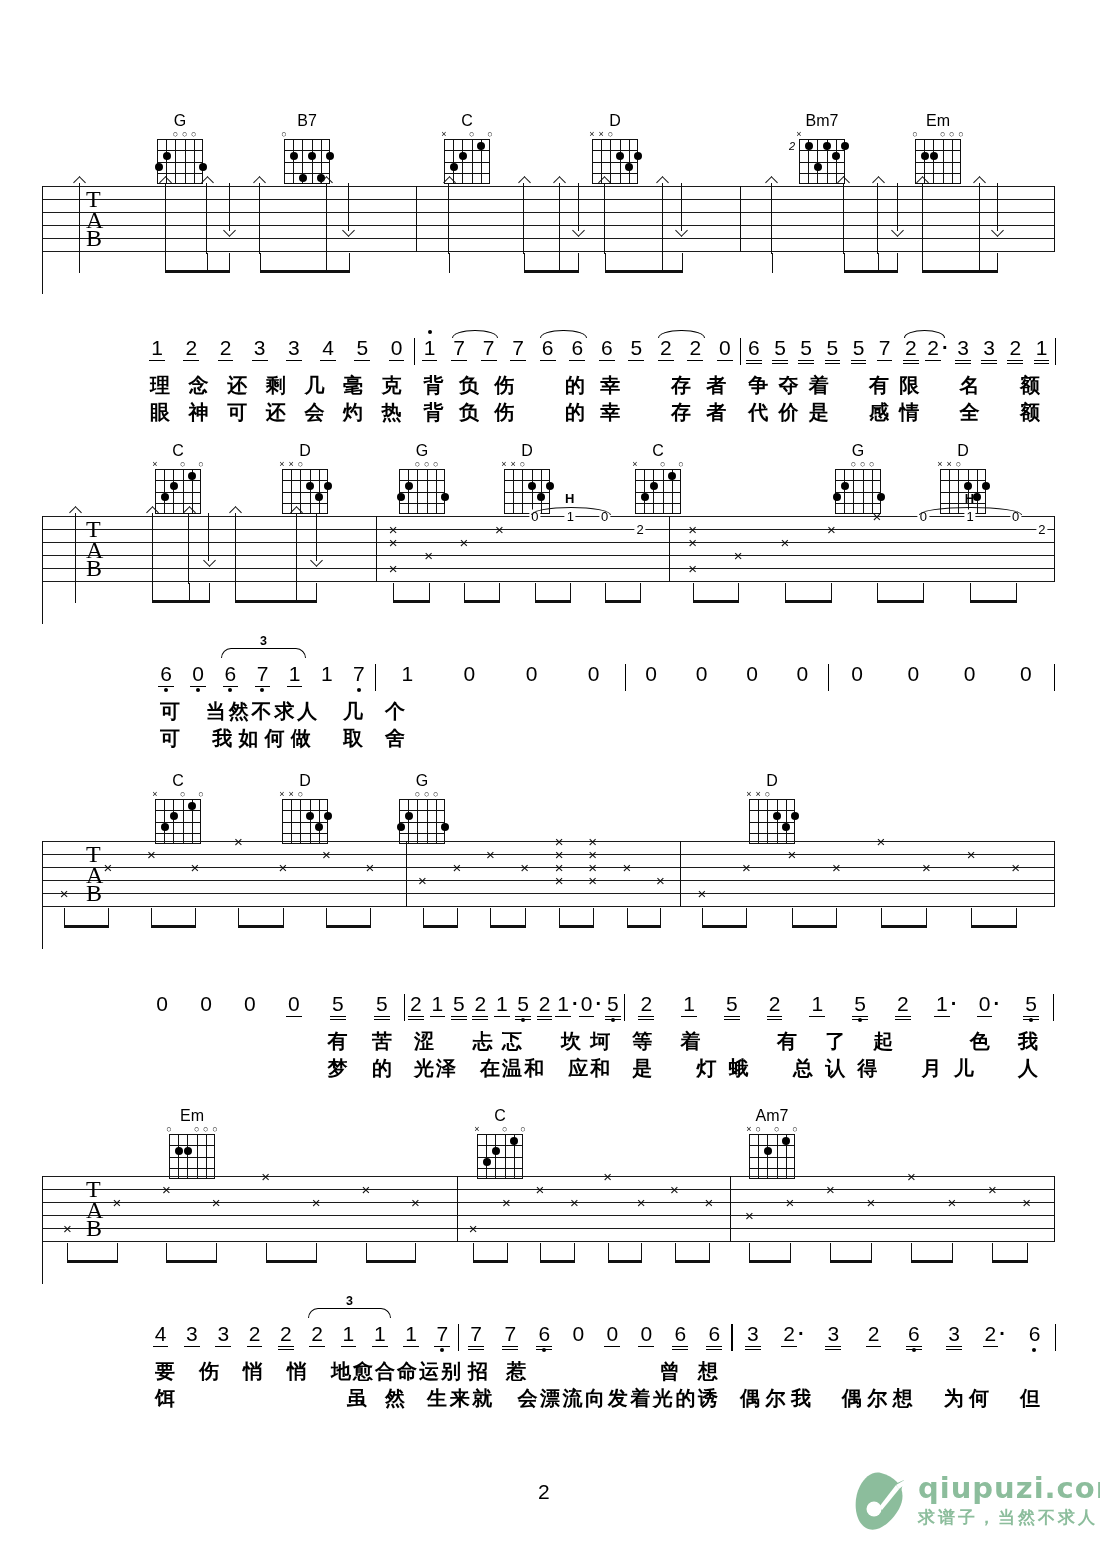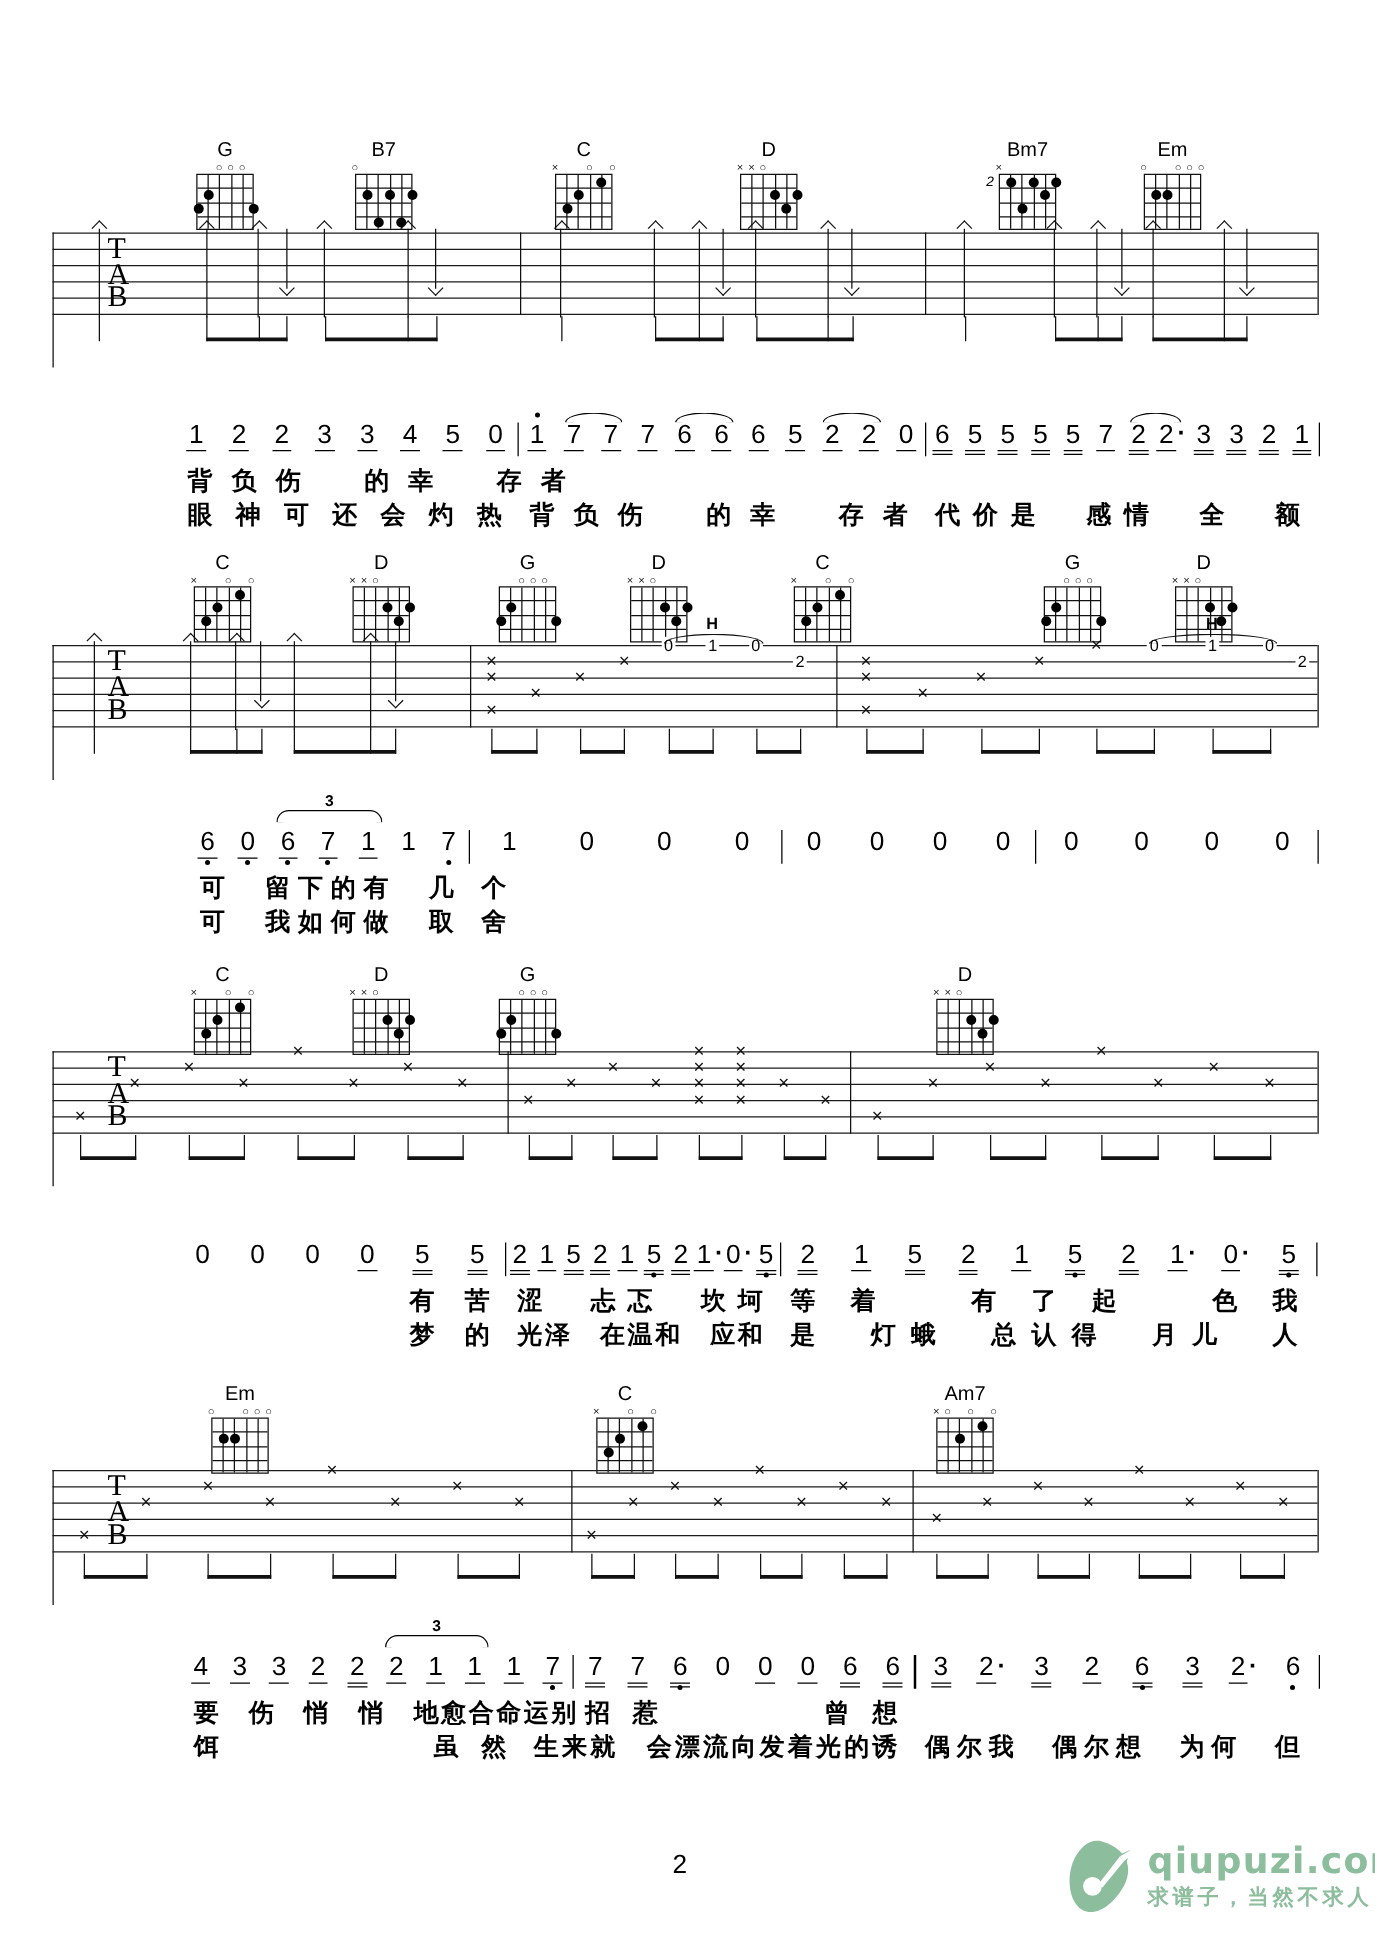--- a/index.html
+++ b/index.html
@@ -424,21 +424,23 @@
                 <span class="num u2">2</span>
               </span>
               <span class="tk">
                 <span class="num u2">1</span>
               </span>
               <div class="arcov" style="left: 52.0833%; width: 12.5%;"></div>
             </div>
             <div class="vbar"></div>
           </div>
           <div class="lyr lyr1">
+            <div class="lcell" style="width: 30%;">理念还剩几毫克</div>
             <div class="lcell" style="width: 35.6%;">背负伤　的幸　存者</div>
+            <div class="lcell" style="width: 34.4%;">争夺着　有限　名　额</div>
           </div>
           <div class="lyr lyr2">
             <div class="lcell" style="width: 30%;">眼神可还会灼热</div>
             <div class="lcell" style="width: 35.6%;">背负伤　的幸　存者</div>
             <div class="lcell" style="width: 34.4%;">代价是　感情　全　额</div>
           </div>
         </div>
       </div>
       <div class="sys">
         <div class="chord" style="left: 150px; top: 442px;">
@@ -756,21 +758,21 @@
               <span class="tk">
                 <span class="num">0</span>
               </span>
               <span class="tk">
                 <span class="num">0</span>
               </span>
             </div>
             <div class="vbar"></div>
           </div>
           <div class="lyr lyr1">
-            <div class="lcell" style="width: 25%;">可　留下的有　几</div>
+            <div class="lcell" style="width: 25%;">可　当然不求人　几</div>
             <div class="lcell" style="width: 27.6%;">个</div>
             <div class="lcell" style="width: 22.4%;"></div>
             <div class="lcell" style="width: 25%;"></div>
           </div>
           <div class="lyr lyr2">
             <div class="lcell" style="width: 25%;">可　我如何做　取</div>
             <div class="lcell" style="width: 27.6%;">舍</div>
             <div class="lcell" style="width: 22.4%;"></div>
             <div class="lcell" style="width: 25%;"></div>
           </div>

